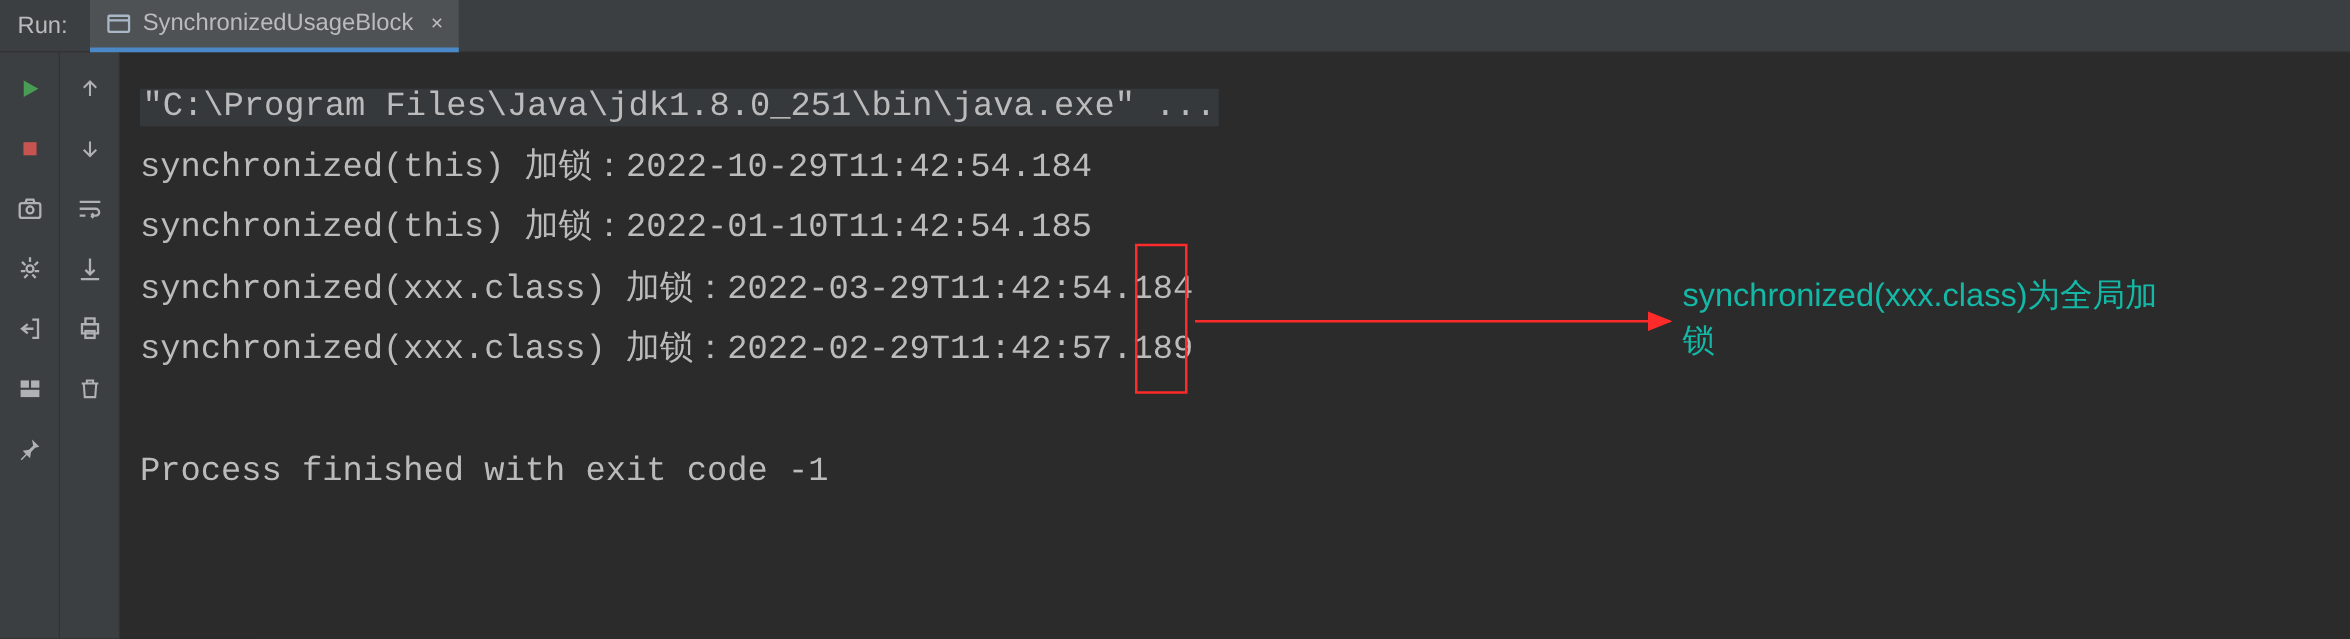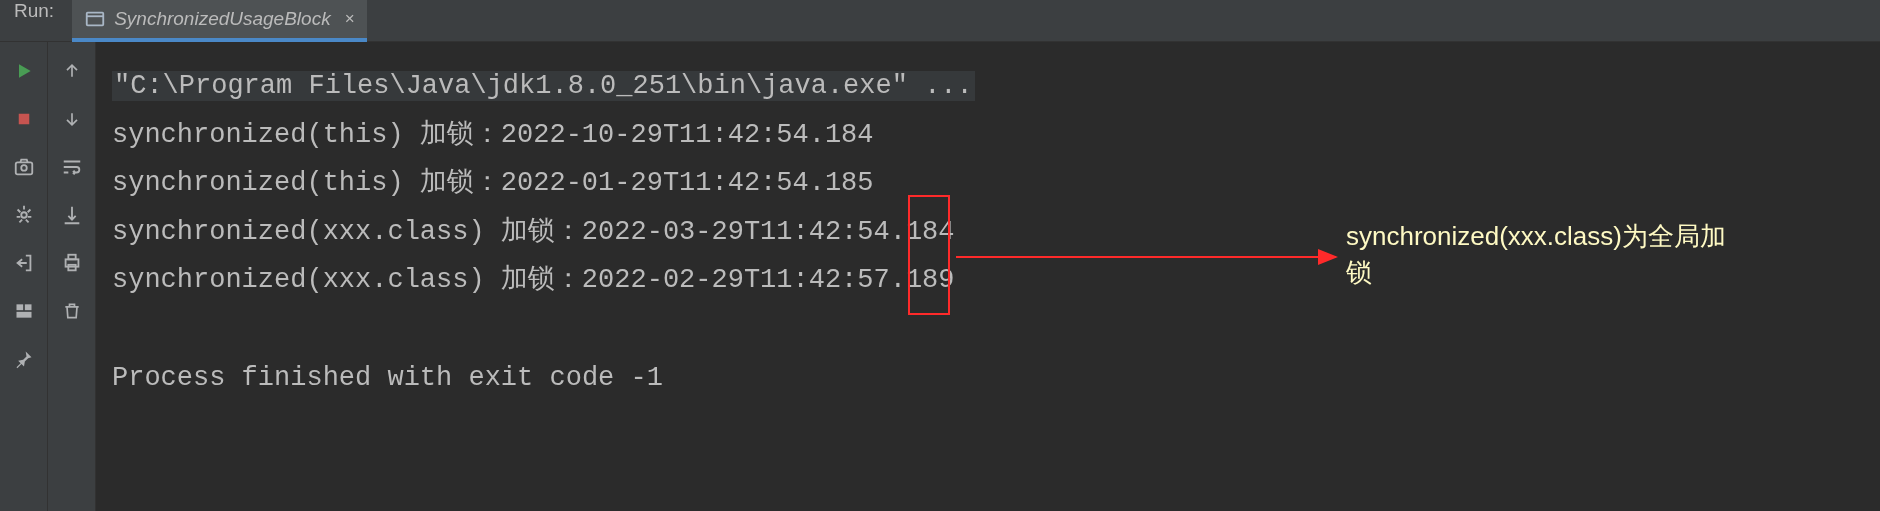--- a/index.html
+++ b/index.html
@@ -10,20 +10,21 @@
     font-family: "Segoe UI", Arial, sans-serif;
     color: #bbbbbb;
     overflow: hidden;
     position: relative;
   }
   .header {
     height: 42px;
     background: #3c3f41;
     border-bottom: 1px solid #323232;
     display: flex;
+    align-items: center;
     padding-left: 14px;
   }
   .run-label {
     color: #bbbbbb;
     font-size: 19px;
     margin-right: 18px;
   }
   .tab {
     display: flex;
     align-items: center;
@@ -34,21 +35,20 @@
     gap: 8px;
   }
   .tab-icon {
     width: 22px;
     height: 22px;
     color: #a9b7c6;
   }
   .tab-title {
     color: #bbbbbb;
     font-size: 19px;
-    font-style: italic;
   }
   .tab-close {
     color: #bbbbbb;
     font-size: 17px;
     margin-left: 6px;
     cursor: pointer;
   }
   .body-area {
     display: flex;
     height: calc(100% - 42px);
@@ -102,21 +102,21 @@
   .arrow-svg {
     position: absolute;
     left: 860px;
     top: 200px;
     pointer-events: none;
   }
   .annotation {
     position: absolute;
     left: 1250px;
     top: 176px;
-    color: #fef9c3;
+    color: #14b8a6;
     font-size: 26px;
     line-height: 1.4;
     font-family: "Microsoft YaHei", Arial, sans-serif;
     max-width: 380px;
   }
 </style>
 </head>
 <body>
 
 <div class="header">
@@ -209,21 +209,21 @@
     <span class="icon">
       <svg viewBox="0 0 24 24" width="20" height="20" fill="none" stroke="currentColor" stroke-width="2">
           <path d="M4 7h16M9 7V4h6v3M6 7l1 13h10l1-13"></path>
         </svg>
     </span>
   </div>
 
   <div class="console">
     <div class="console-line cmd-line"><span class="cmd-bg">"C:\Program Files\Java\jdk1.8.0_251\bin\java.exe" ...</span></div>
     <div class="console-line">synchronized(this) 加锁：2022-10-29T11:42:54.184</div>
-    <div class="console-line">synchronized(this) 加锁：2022-01-29T11:42:54.185</div>
+    <div class="console-line">synchronized(this) 加锁：2022-01-10T11:42:54.185</div>
     <div class="console-line">synchronized(xxx.class) 加锁：2022-03-29T11:42:54.184</div>
     <div class="console-line">synchronized(xxx.class) 加锁：2022-02-29T11:42:57.189</div>
     <div class="console-line">&nbsp;</div>
     <div class="console-line">Process finished with exit code -1</div>
 
     <div class="red-box"></div>
 
     <svg class="arrow-svg" width="400" height="60">
       <defs>
         <marker id="arrowhead" markerWidth="10" markerHeight="8" refX="9" refY="4" orient="auto">

